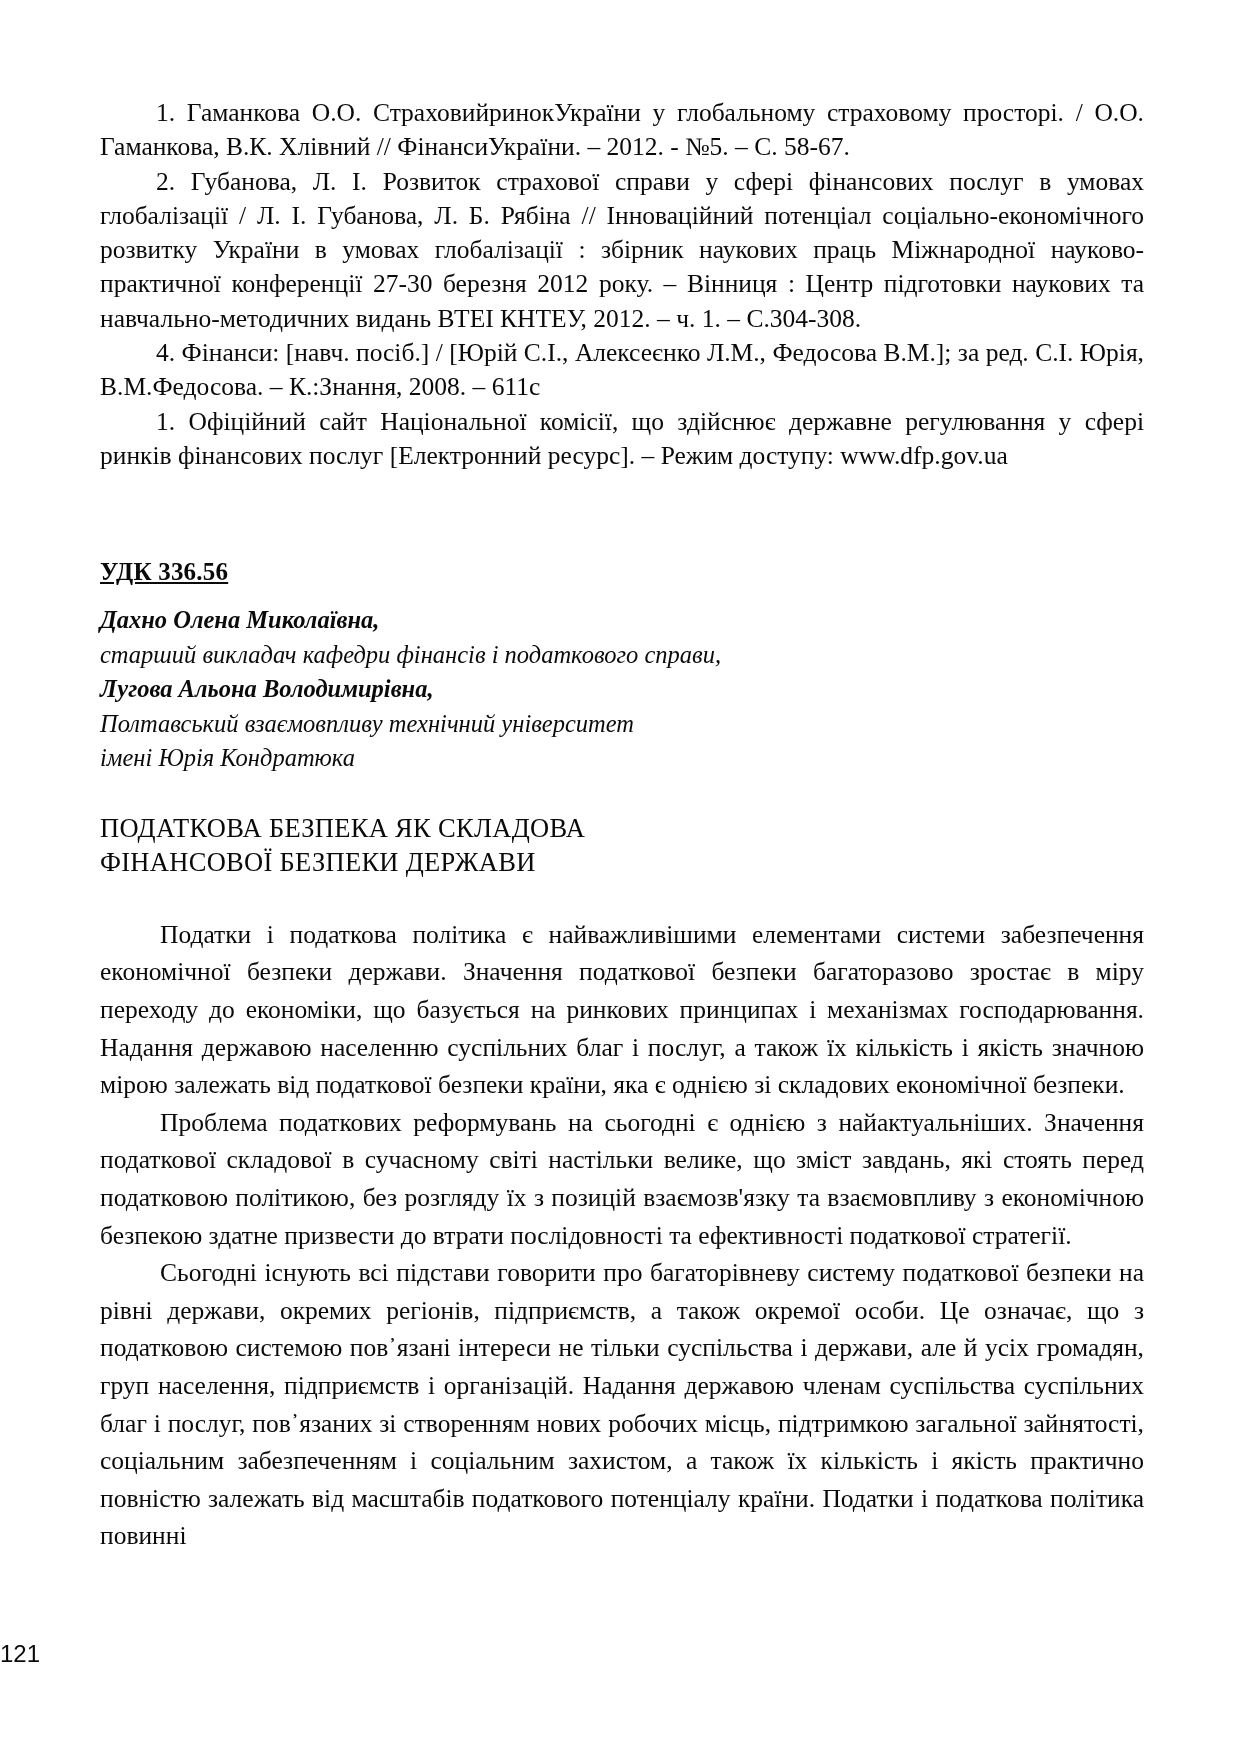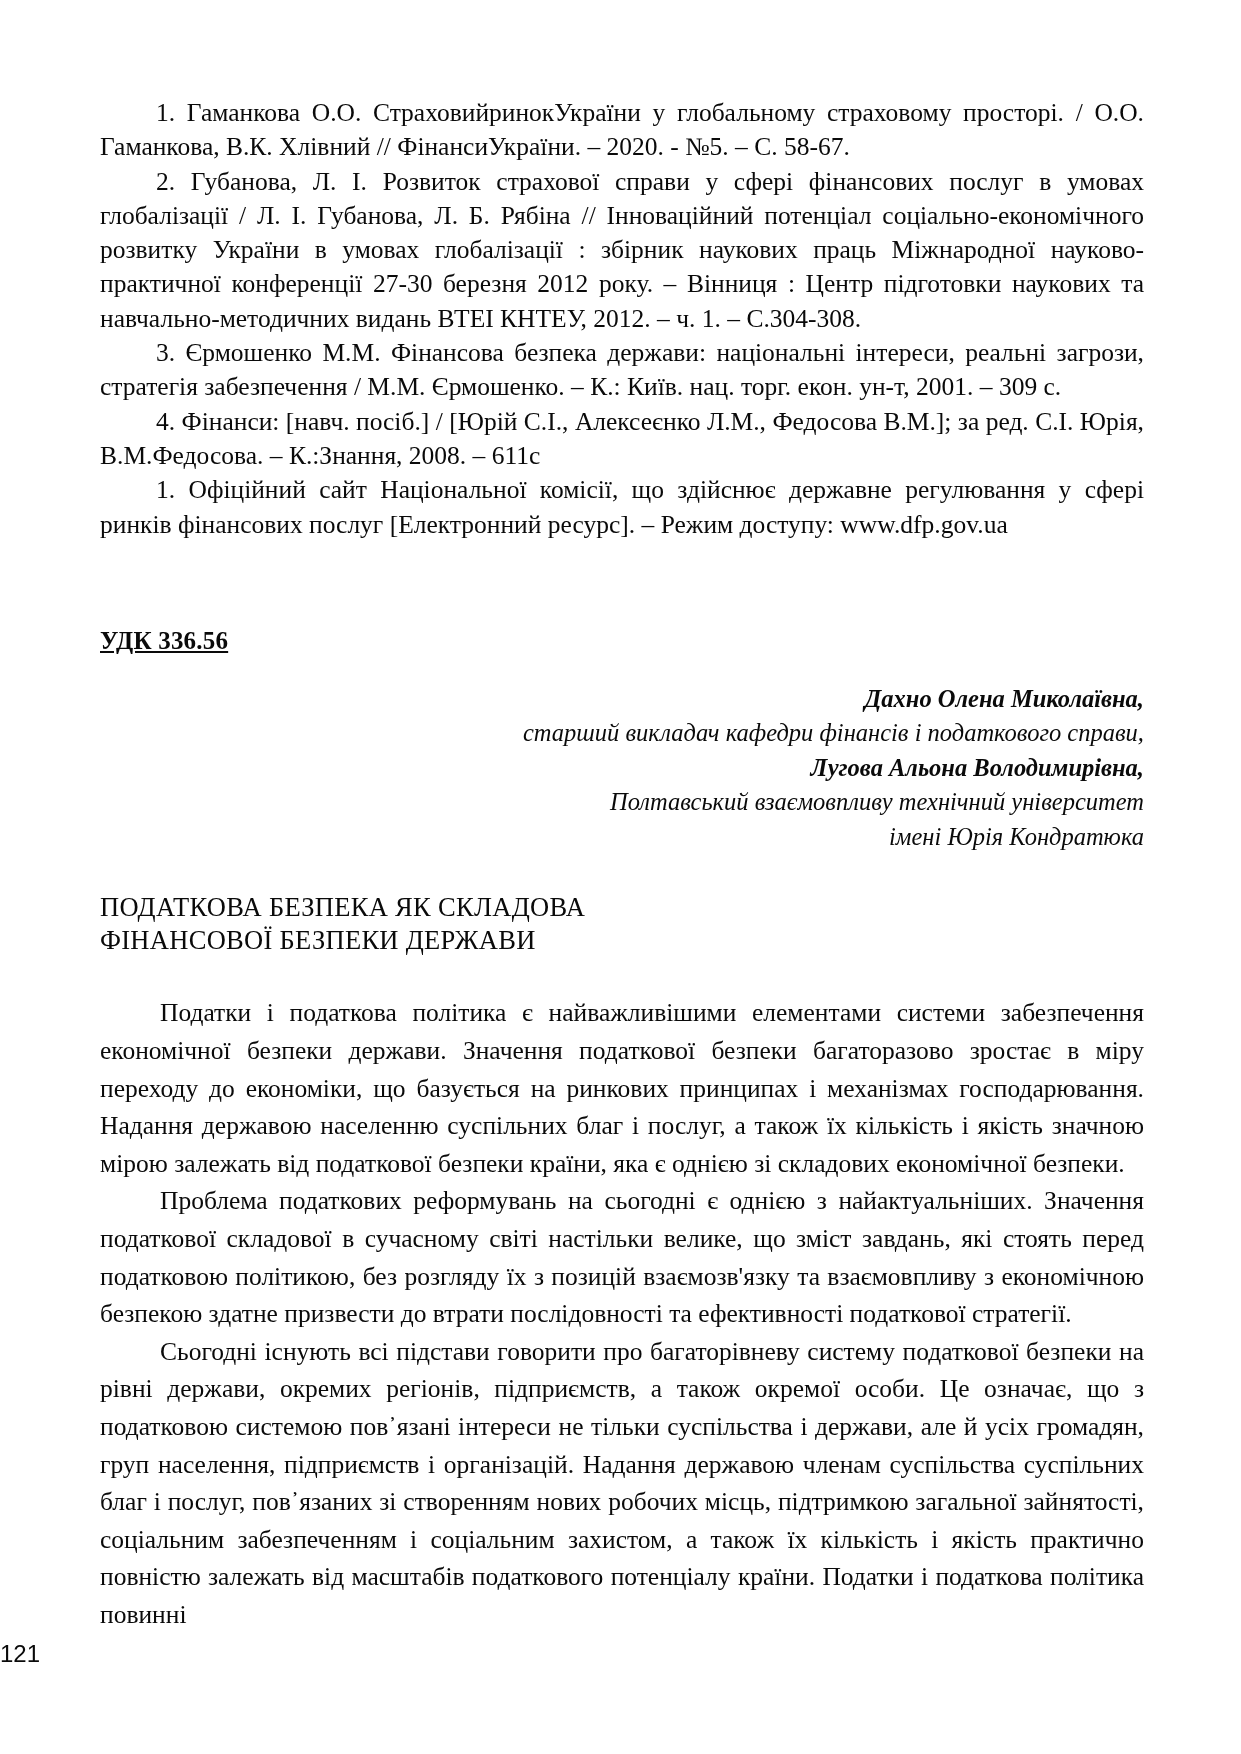--- a/index.html
+++ b/index.html
@@ -49,22 +49,21 @@
   }
   .udk {
     font-size: 25px;
     font-weight: bold;
     line-height: 1.2;
     letter-spacing: 0.2px;
   }
 
   
   .authors {
-    margin-top: 26px;
-    text-align: right;
+    margin-top: 16px;
     font-style: italic;
     font-size: 24.5px;
     line-height: 1.41;
   }
   .author-name {
     font-weight: bold;
     font-style: italic;
   }
   .author-role, .affil {
     font-style: italic;
@@ -106,23 +105,22 @@
     font-family: Liberation Sans, sans-serif;
   }
 </style>
 </head>
 <body>
 
 <div class="page">
   <div class="content">
 
     <div class="ref-list">
-      <p class="ref">1. Гаманкова О.О. СтраховийринокУкраїни у глобальному страховому просторі. / О.О. Гаманкова, В.К. Хлівний // ФінансиУкраїни. – 2020. - №5. – С. 58-67.</p>
+      <p class="ref">1. Гаманкова О.О. СтраховийринокУкраїни у глобальному страховому просторі. / О.О. Гаманкова, В.К. Хлівний // ФінансиУкраїни. – 2012. - №5. – С. 58-67.</p>
       <p class="ref">2. Губанова, Л. І. Розвиток страхової справи у сфері фінансових послуг в умовах глобалізації / Л. І. Губанова, Л. Б. Рябіна // Інноваційний потенціал соціально-економічного розвитку України в умовах глобалізації : збірник наукових праць Міжнародної науково-практичної конференції 27-30 березня 2012 року. – Вінниця : Центр підготовки наукових та навчально-методичних видань ВТЕІ КНТЕУ, 2012. – ч. 1. – С.304-308.</p>
-      <p class="ref">3. Єрмошенко М.М. Фінансова безпека держави: національні інтереси, реальні загрози, стратегія забезпечення / М.М. Єрмошенко. – К.: Київ. нац. торг. екон. ун-т, 2001. – 309 с.</p>
       <p class="ref">4. Фінанси: [навч. посіб.] / [Юрій С.І., Алексеєнко Л.М., Федосова В.М.]; за ред. С.І. Юрія, В.М.Федосова. – К.:Знання, 2008. – 611с</p>
       <p class="ref">1. Офіційний сайт Національної комісії, що здійснює державне регулювання у сфері ринків фінансових послуг [Електронний ресурс]. – Режим доступу: www.dfp.gov.ua</p>
     </div>
 
     <div class="udk-block">
       <div class="udk">УДК 336.56</div>
     </div>
 
     <div class="authors">
       <div class="author-name">Дахно Олена Миколаївна,</div>

